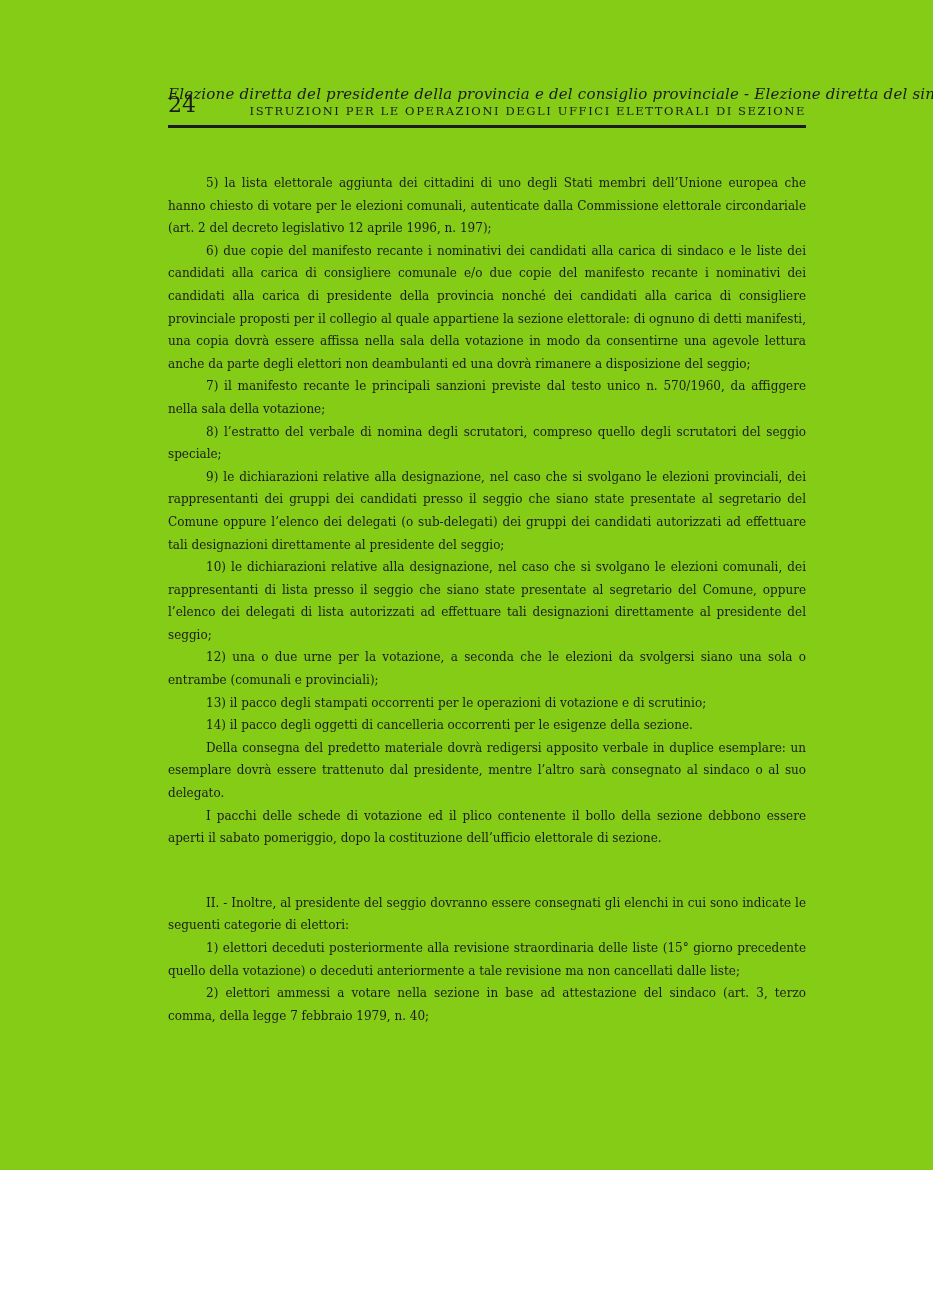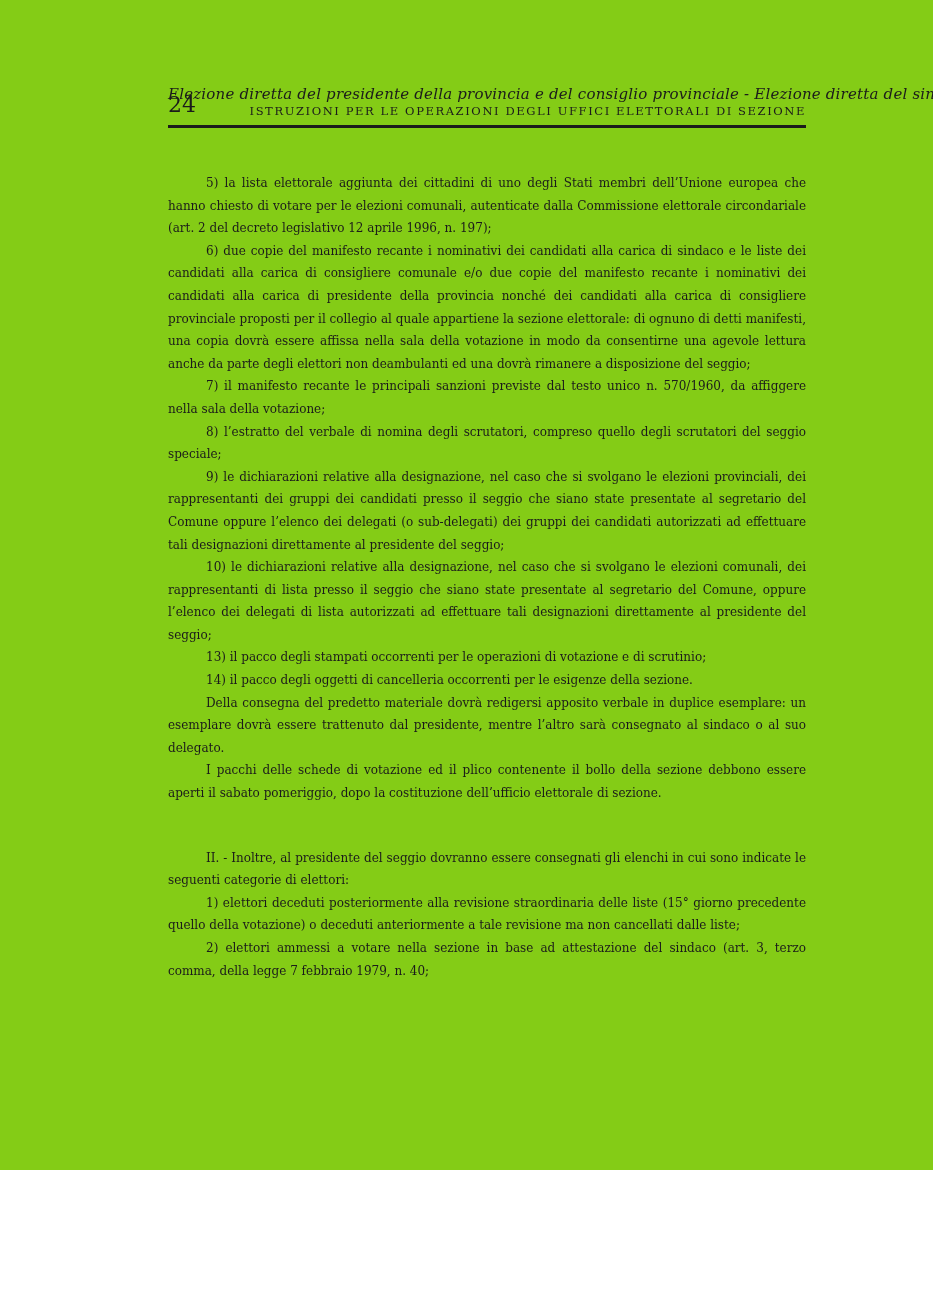--- a/index.html
+++ b/index.html
@@ -85,20 +85,21 @@
     <div class="rule"></div>
   </div>
 
   <div class="content">
     <p>5) la lista elettorale aggiunta dei cittadini di uno degli Stati membri dell’Unione europea che hanno chiesto di votare per le elezioni comunali, autenticate dalla Commissione elettorale circondariale (art. 2 del decreto legislativo 12 aprile 1996, n. 197);</p>
     <p>6) due copie del manifesto recante i nominativi dei candidati alla carica di sindaco e le liste dei candidati alla carica di consigliere comunale e/o due copie del manifesto recante i nominativi dei candidati alla carica di presidente della provincia nonché dei candidati alla carica di consigliere provinciale proposti per il collegio al quale appartiene la sezione elettorale: di ognuno di detti manifesti, una copia dovrà essere affissa nella sala della votazione in modo da consentirne una agevole lettura anche da parte degli elettori non deambulanti ed una dovrà rimanere a disposizione del seggio;</p>
     <p>7) il manifesto recante le principali sanzioni previste dal testo unico n. 570/1960, da affiggere nella sala della votazione;</p>
     <p>8) l’estratto del verbale di nomina degli scrutatori, compreso quello degli scrutatori del seggio speciale;</p>
     <p>9) le dichiarazioni relative alla designazione, nel caso che si svolgano le elezioni provinciali, dei rappresentanti dei gruppi dei candidati presso il seggio che siano state presentate al segretario del Comune oppure l’elenco dei delegati (o sub-delegati) dei gruppi dei candidati autorizzati ad effettuare tali designazioni direttamente al presidente del seggio;</p>
     <p>10) le dichiarazioni relative alla designazione, nel caso che si svolgano le elezioni comunali, dei rappresentanti di lista presso il seggio che siano state presentate al segretario del Comune, oppure l’elenco dei delegati di lista autorizzati ad effettuare tali designazioni direttamente al presidente del seggio;</p>
+    <p>12) una o due urne per la votazione, a seconda che le elezioni da svolgersi siano una sola o entrambe (comunali e provinciali);</p>
     <p>13) il pacco degli stampati occorrenti per le operazioni di votazione e di scrutinio;</p>
     <p>14) il pacco degli oggetti di cancelleria occorrenti per le esigenze della sezione.</p>
     <p>Della consegna del predetto materiale dovrà redigersi apposito verbale in duplice esemplare: un esemplare dovrà essere trattenuto dal presidente, mentre l’altro sarà consegnato al sindaco o al suo delegato.</p>
     <p class="bold">I pacchi delle schede di votazione ed il plico contenente il bollo della sezione debbono essere aperti il sabato pomeriggio, dopo la costituzione dell’ufficio elettorale di sezione.</p>
     <p class="section-start">II. - Inoltre, al presidente del seggio dovranno essere consegnati gli elenchi in cui sono indicate le seguenti categorie di elettori:</p>
     <p>1) elettori deceduti posteriormente alla revisione straordinaria delle liste (15° giorno precedente quello della votazione) o deceduti anteriormente a tale revisione ma non cancellati dalle liste;</p>
     <p>2) elettori ammessi a votare nella sezione in base ad attestazione del sindaco (art. 3, terzo comma, della legge 7 febbraio 1979, n. 40;</p>
   </div>
 
 </div>

